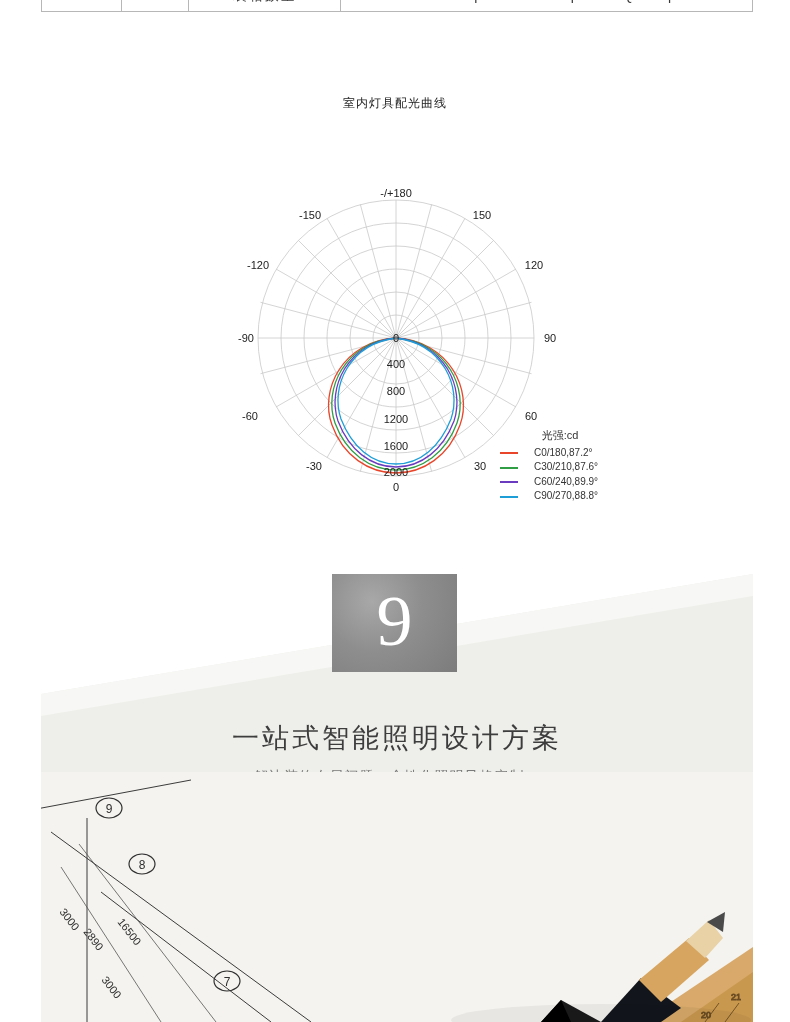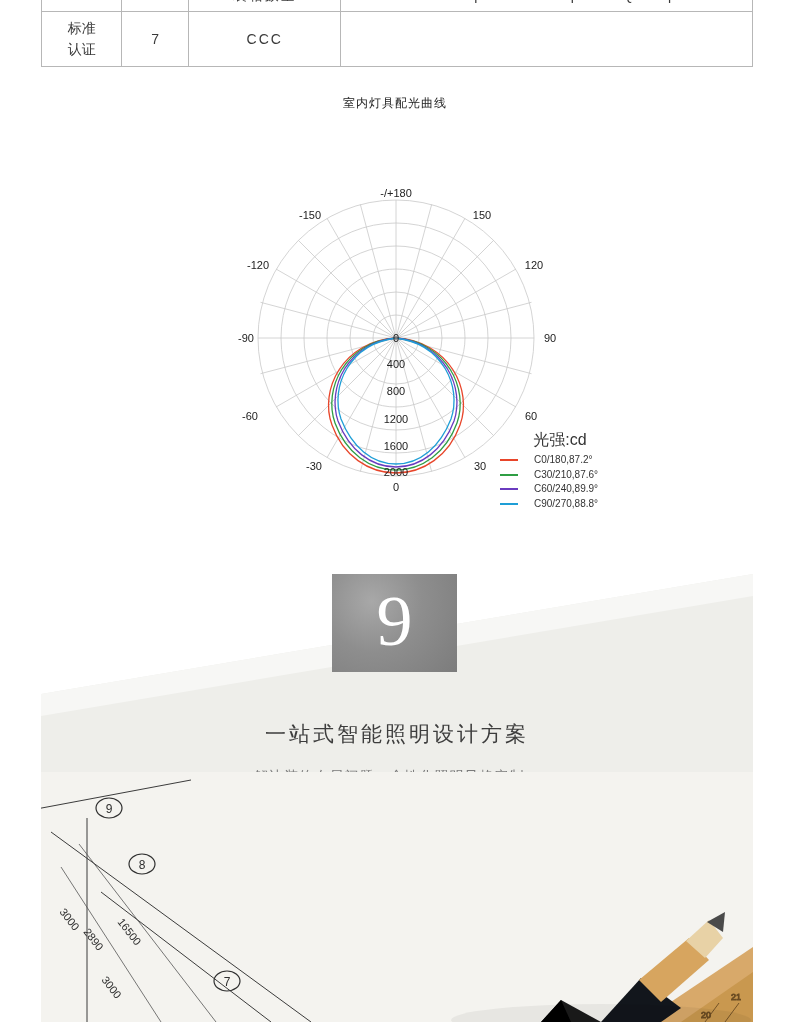--- a/index.html
+++ b/index.html
@@ -58,21 +58,21 @@
 
   .legend {
     position: absolute;
     left: 320px; top: 253px;
     width: 120px;
     font-size: 10px;
     color: #333;
     font-family: "Liberation Sans", sans-serif;
     line-height: 1.45;
   }
-  .legend .lg-title { text-align:center; margin-bottom: 2px; font-size: 16px; }
+  .legend .lg-title { text-align:center; margin-bottom: 2px; font-size: 11px; }
   .legend .lg-row { display: flex; align-items: center; gap: 16px; }
   .legend .swatch { display:inline-block; width: 18px; height: 2px; flex: 0 0 18px; }
 
   .beam-note {
     position: absolute;
     left: 0; top: 310px;
     width: 440px;
     text-align: center;
     font-size: 13px;
     color: #222;
@@ -108,21 +108,21 @@
     font-family: "Liberation Serif", serif;
     font-weight: 300;
     line-height: 1;
     margin-top: -4px;
   }
   .banner-h1 {
     position: absolute;
     left: 0; top: 146px;
     width: 712px;
     text-align: center;
-    font-size: 21px;
+    font-size: 27px;
     color: #3d3d3d;
     letter-spacing: 3px;
   }
   .banner-h2 {
     position: absolute;
     left: 0; top: 194px;
     width: 712px;
     text-align: center;
     font-size: 14px;
     color: #7a7a7a;
@@ -158,28 +158,20 @@
 
 <div class="page">
 
   <table class="spec-table">
     <tbody>
       <tr class="row-1">
         <td class="c-label"></td>
         <td class="c-num">6</td>
         <td class="c-name">装箱数量</td>
         <td class="c-val">20GP:2000pcs 40GP:5000pcs 40HQ:4000pcs</td>
-      </tr>
-      <tr class="row-2">
-        <td class="c-label">
-            <span style="display:block;line-height:1.5">标准<br>认证</span>
-          </td>
-        <td class="c-num">7</td>
-        <td class="c-name">CCC</td>
-        <td class="c-val"></td>
       </tr>
     </tbody>
   </table>
 
   <div class="section-title">室内灯具配光曲线</div>
 
   <div class="polar-wrap">
     <svg class="polar-svg" width="440" height="350" viewBox="0 0 440 350">
       <defs></defs>
 

